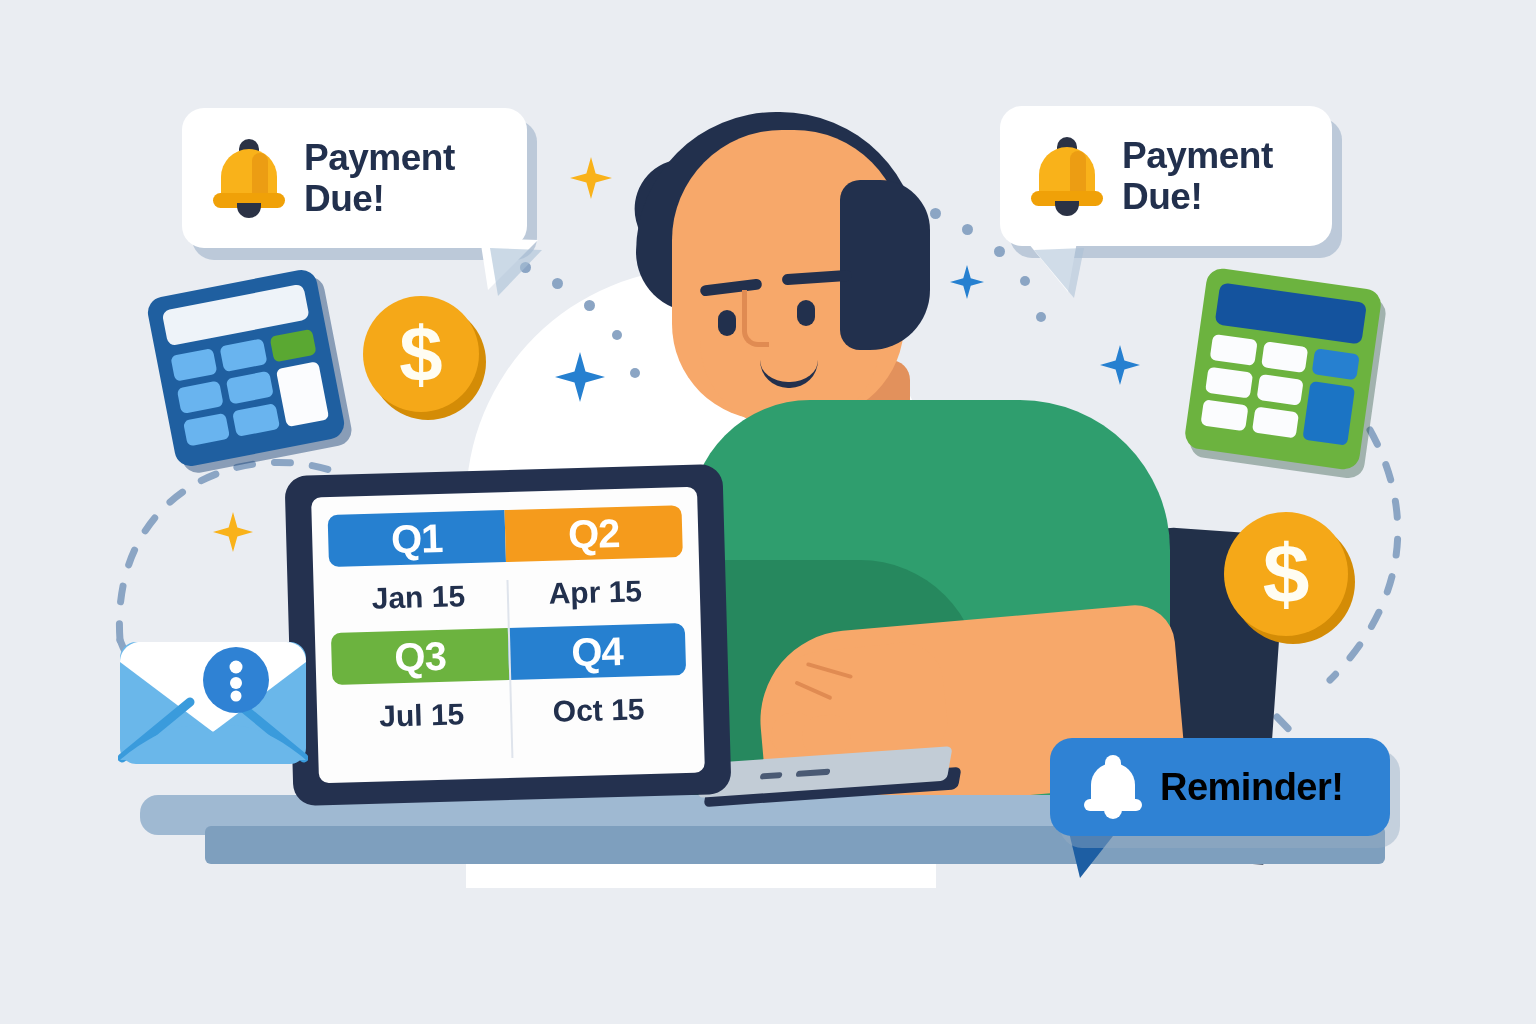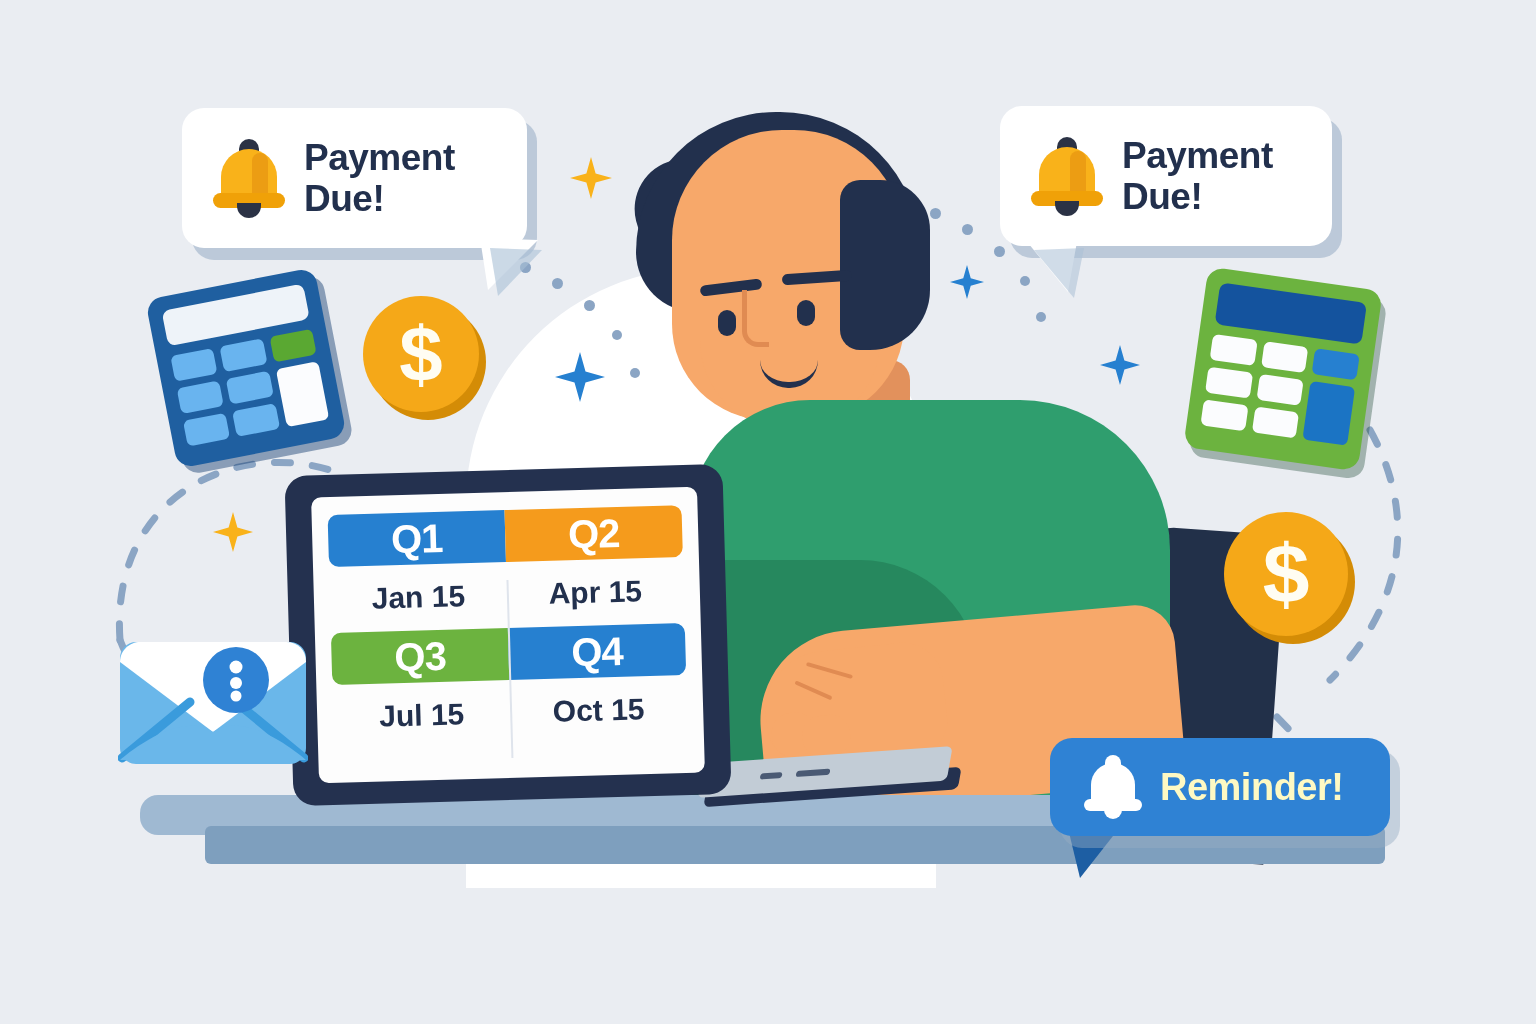--- a/index.html
+++ b/index.html
@@ -64,21 +64,21 @@
   .bell.white .lip{background:#ffffff;}
   .bell.white .knob{background:#ffffff;}
   .bell.white .clapper{background:#ffffff;}
 
   
   #reminder-bubble{
     background:#2f82d4;border-radius:22px;display:flex;align-items:center;
     gap:18px;padding:22px 34px;box-sizing:border-box;
     box-shadow:10px 12px 0 rgba(150,172,196,.45);
   }
-  #reminder-bubble .bubble-text{color:#fef9c3;font-size:38px;}
+  #reminder-bubble .bubble-text{color:#000000;font-size:38px;}
 
   
   .calc{border-radius:16px;box-sizing:border-box;padding:14px;}
   .calc-screen{border-radius:8px;}
   .calc-keys{display:grid;grid-template-columns:1fr 1fr 1fr;gap:7px;margin-top:10px;}
   .key{border-radius:6px;height:26px;}
 
   
   .coin{border-radius:50%;display:flex;align-items:center;justify-content:center;}
   .coin span{color:#fffdf2;font-weight:bold;line-height:1;}

